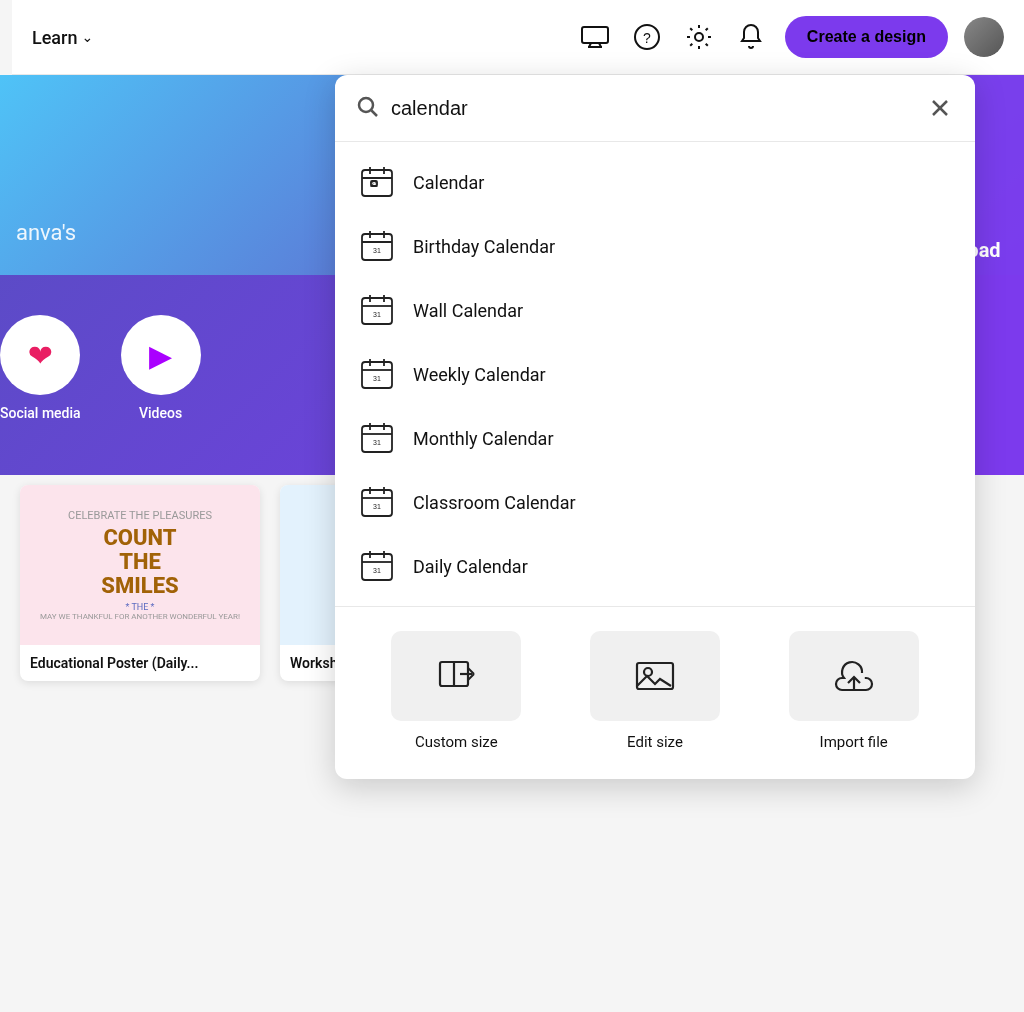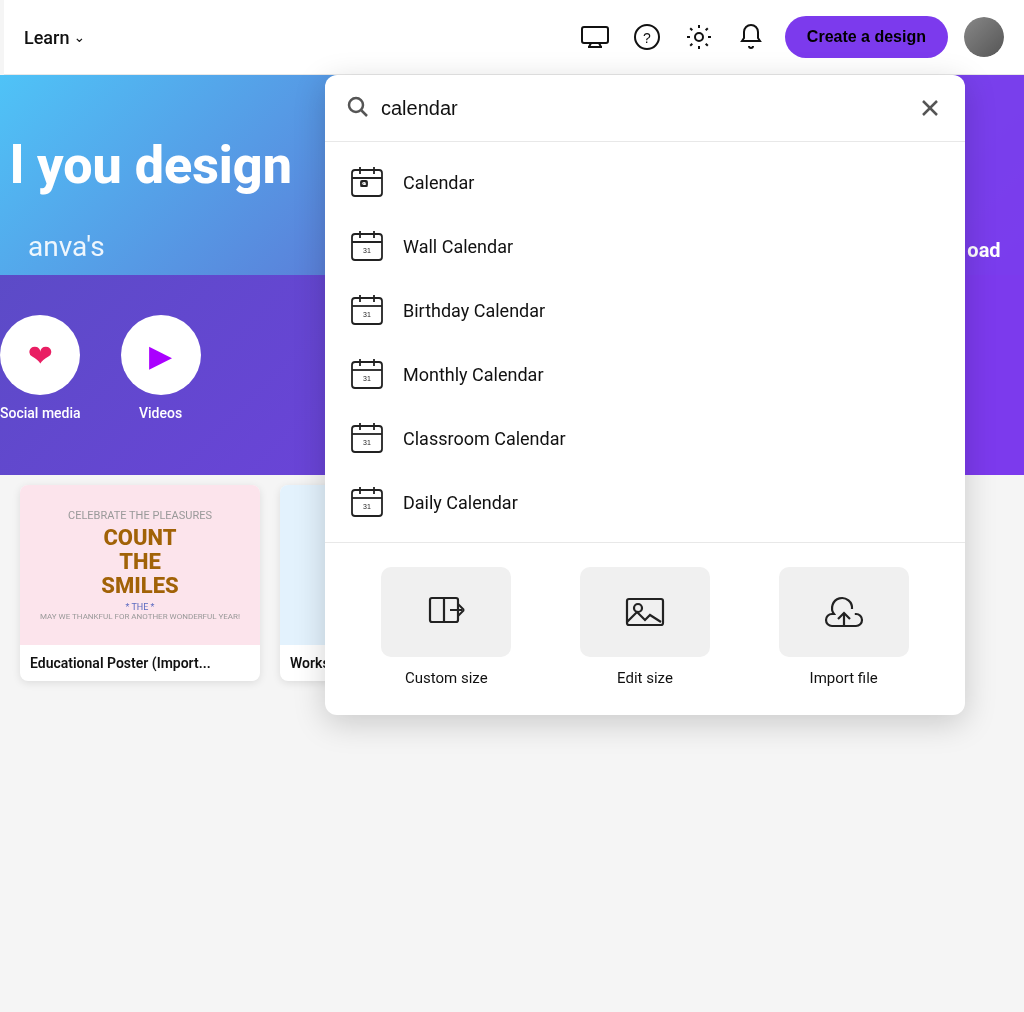--- a/index.html
+++ b/index.html
@@ -8,21 +8,21 @@
       width: 1024px;
       height: 1012px;
       overflow: hidden;
       position: relative;
       background: #f5f5f5;
     }
 
     
     .header {
       position: absolute;
-      top: 0; left: 4px; right: 0;
+      top: 0; left: 12px; right: 0;
       height: 75px;
       background: white;
       display: flex;
       align-items: center;
       justify-content: space-between;
       padding: 0 20px;
       z-index: 10;
       border-bottom: 1px solid #e8e8e8;
     }
     .header-left {
@@ -102,24 +102,23 @@
       top: 60px;
       left: 0;
       font-size: 52px;
       font-weight: 800;
       color: white;
       padding-left: 10px;
     }
     .hero-sub {
       position: absolute;
       top: 145px;
-      left: 28px;
-      font-size: 28px;
+      left: 16px;
+      font-size: 22px;
       color: rgba(255,255,255,0.9);
-      margin-top: 10px;
     }
     
     .purple-section {
       position: absolute;
       top: 200px;
       left: 0;
       right: 0;
       height: 200px;
       background: linear-gradient(135deg, #5c4bc7, #7c3aed);
     }
@@ -193,21 +192,21 @@
       display: flex;
       align-items: center;
       justify-content: center;
       font-size: 24px;
     }
 
     
     .dropdown-overlay {
       position: absolute;
       top: 75px;
-      left: 325px;
+      left: 335px;
       width: 640px;
       background: white;
       border-radius: 12px;
       box-shadow: 0 8px 32px rgba(0,0,0,0.18);
       z-index: 100;
       overflow: hidden;
     }
 
     
     .search-bar {
@@ -335,21 +334,20 @@
     <button class="create-btn">Create a design</button>
     <div class="avatar">
       <div class="avatar-inner"></div>
     </div>
   </div>
 </header>
 
 <div class="bg-content">
 
   <div class="hero-banner">
-    <div class="hero-text">l you design</div>
     <div class="hero-sub">anva's</div>
 
     <div style="position:absolute;right:0;top:0;bottom:0;width:80px;background:rgba(124,58,237,0.8);display:flex;align-items:center;justify-content:center;">
       <span style="color:white;font-size:20px;font-weight:700;">oad</span>
     </div>
   </div>
 
   <div class="purple-section">
     <div class="category-icons">
       <div class="cat-item">
@@ -370,21 +368,21 @@
       <div class="card-img pink-card-img">
         <div style="background:#fce4ec;width:100%;height:100%;display:flex;align-items:center;justify-content:center;">
           <div style="text-align:center;padding:10px;">
             <div style="font-size:11px;color:#999;margin-bottom:4px;">CELEBRATE THE PLEASURES</div>
             <div style="font-size:22px;font-weight:800;color:#a16207;line-height:1.1;">COUNT<br>THE<br>SMILES</div>
             <div style="font-size:9px;color:#5c6bc0;margin-top:4px;">* THE * </div>
             <div style="font-size:8px;color:#999;">MAY WE THANKFUL FOR ANOTHER WONDERFUL YEAR!</div>
           </div>
         </div>
       </div>
-      <div class="card-label">Educational Poster (Import...</div>
+      <div class="card-label">Educational Poster (Daily...</div>
     </div>
     <div class="card">
       <div class="card-img right-card-img"></div>
       <div class="card-label">Worksheet</div>
     </div>
     <div class="card">
       <div class="card-img right-card-img" style="background:#e8eaf6;"></div>
       <div class="card-label">Educational Video</div>
     </div>
   </div>
@@ -423,35 +421,45 @@
     </div>
 
     <div class="suggestion-item">
       <svg class="cal-svg" viewBox="0 0 36 36" fill="none" stroke="#222" stroke-width="1.8">
         <rect x="3" y="6" width="30" height="26" rx="3"></rect>
         <line x1="3" y1="14" x2="33" y2="14"></line>
         <line x1="11" y1="3" x2="11" y2="10"></line>
         <line x1="25" y1="3" x2="25" y2="10"></line>
         <text x="18" y="25" font-size="7" fill="#222" stroke="none" text-anchor="middle" font-family="sans-serif">31</text>
       </svg>
+      <span class="suggestion-text">Birthday Calendar</span>
+    </div>
+
+    <div class="suggestion-item">
+      <svg class="cal-svg" viewBox="0 0 36 36" fill="none" stroke="#222" stroke-width="1.8">
+        <rect x="3" y="6" width="30" height="26" rx="3"></rect>
+        <line x1="3" y1="14" x2="33" y2="14"></line>
+        <line x1="11" y1="3" x2="11" y2="10"></line>
+        <line x1="25" y1="3" x2="25" y2="10"></line>
+        <text x="18" y="25" font-size="7" fill="#222" stroke="none" text-anchor="middle" font-family="sans-serif">31</text>
+      </svg>
       <span class="suggestion-text">Wall Calendar</span>
     </div>
 
+
     <div class="suggestion-item">
       <svg class="cal-svg" viewBox="0 0 36 36" fill="none" stroke="#222" stroke-width="1.8">
         <rect x="3" y="6" width="30" height="26" rx="3"></rect>
         <line x1="3" y1="14" x2="33" y2="14"></line>
         <line x1="11" y1="3" x2="11" y2="10"></line>
         <line x1="25" y1="3" x2="25" y2="10"></line>
         <text x="18" y="25" font-size="7" fill="#222" stroke="none" text-anchor="middle" font-family="sans-serif">31</text>
       </svg>
-      <span class="suggestion-text">Birthday Calendar</span>
-    </div>
-
-
+      <span class="suggestion-text">Weekly Calendar</span>
+    </div>
 
     <div class="suggestion-item">
       <svg class="cal-svg" viewBox="0 0 36 36" fill="none" stroke="#222" stroke-width="1.8">
         <rect x="3" y="6" width="30" height="26" rx="3"></rect>
         <line x1="3" y1="14" x2="33" y2="14"></line>
         <line x1="11" y1="3" x2="11" y2="10"></line>
         <line x1="25" y1="3" x2="25" y2="10"></line>
         <text x="18" y="25" font-size="7" fill="#222" stroke="none" text-anchor="middle" font-family="sans-serif">31</text>
       </svg>
       <span class="suggestion-text">Monthly Calendar</span>

